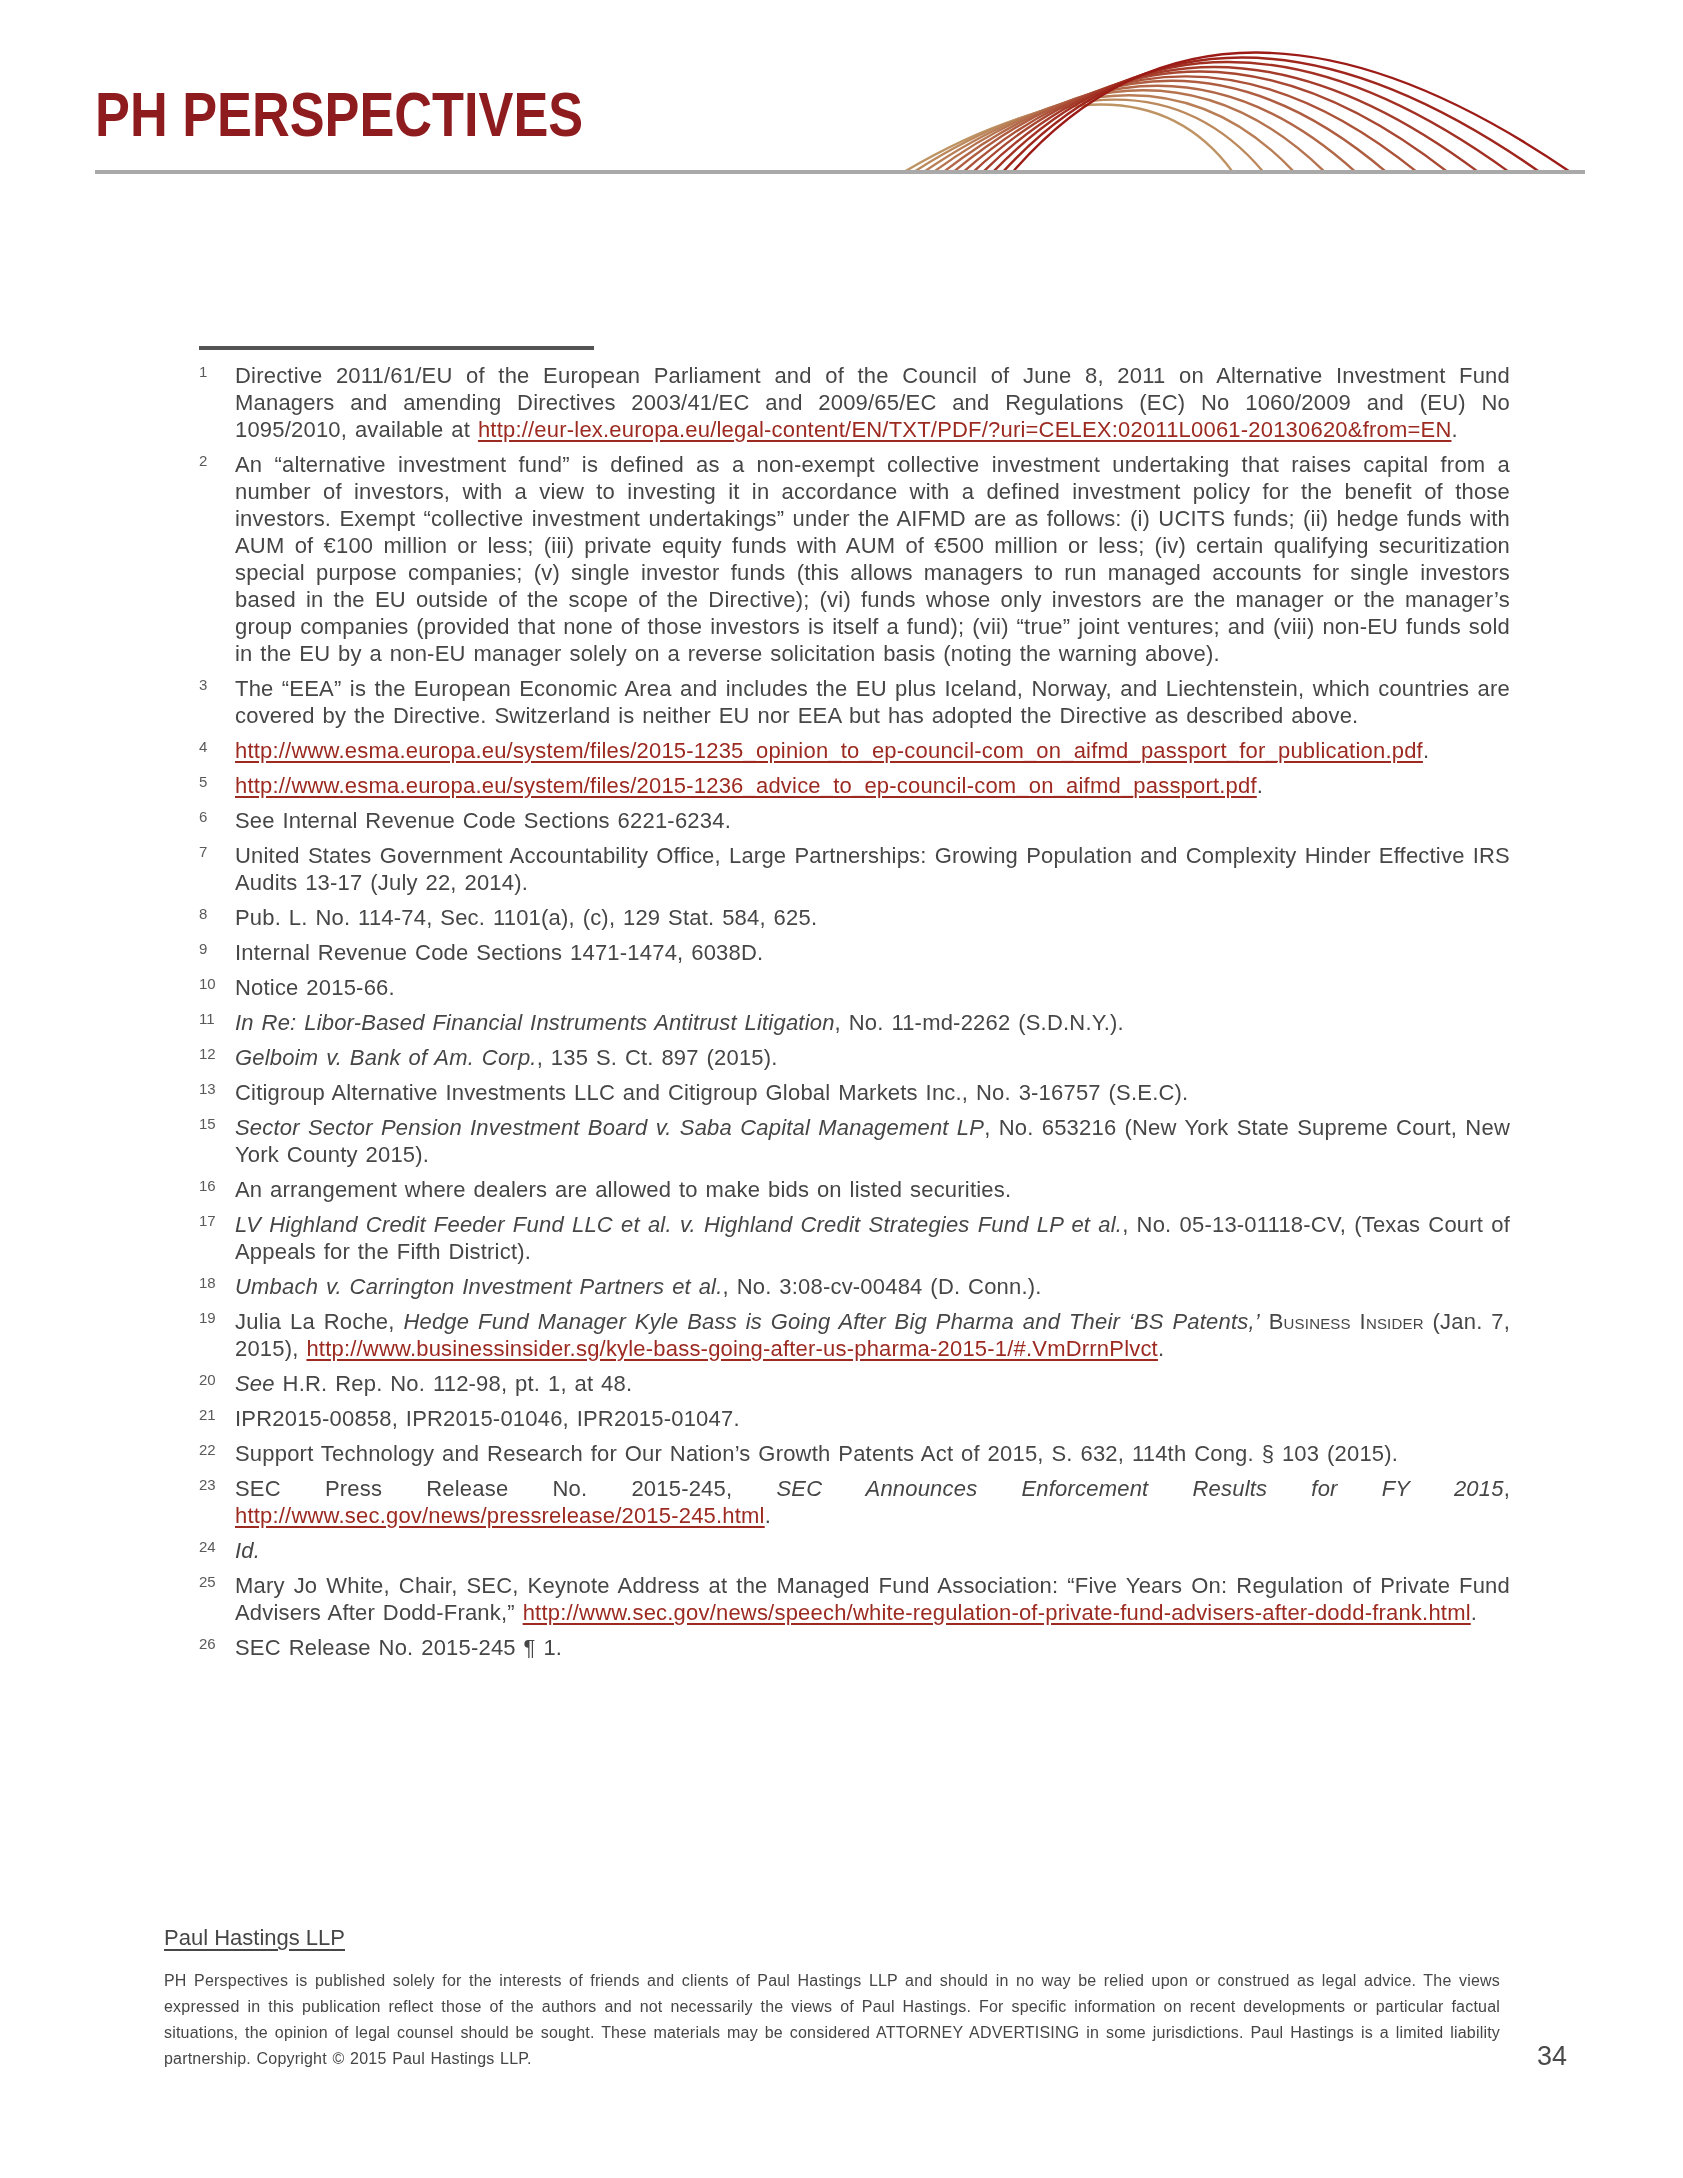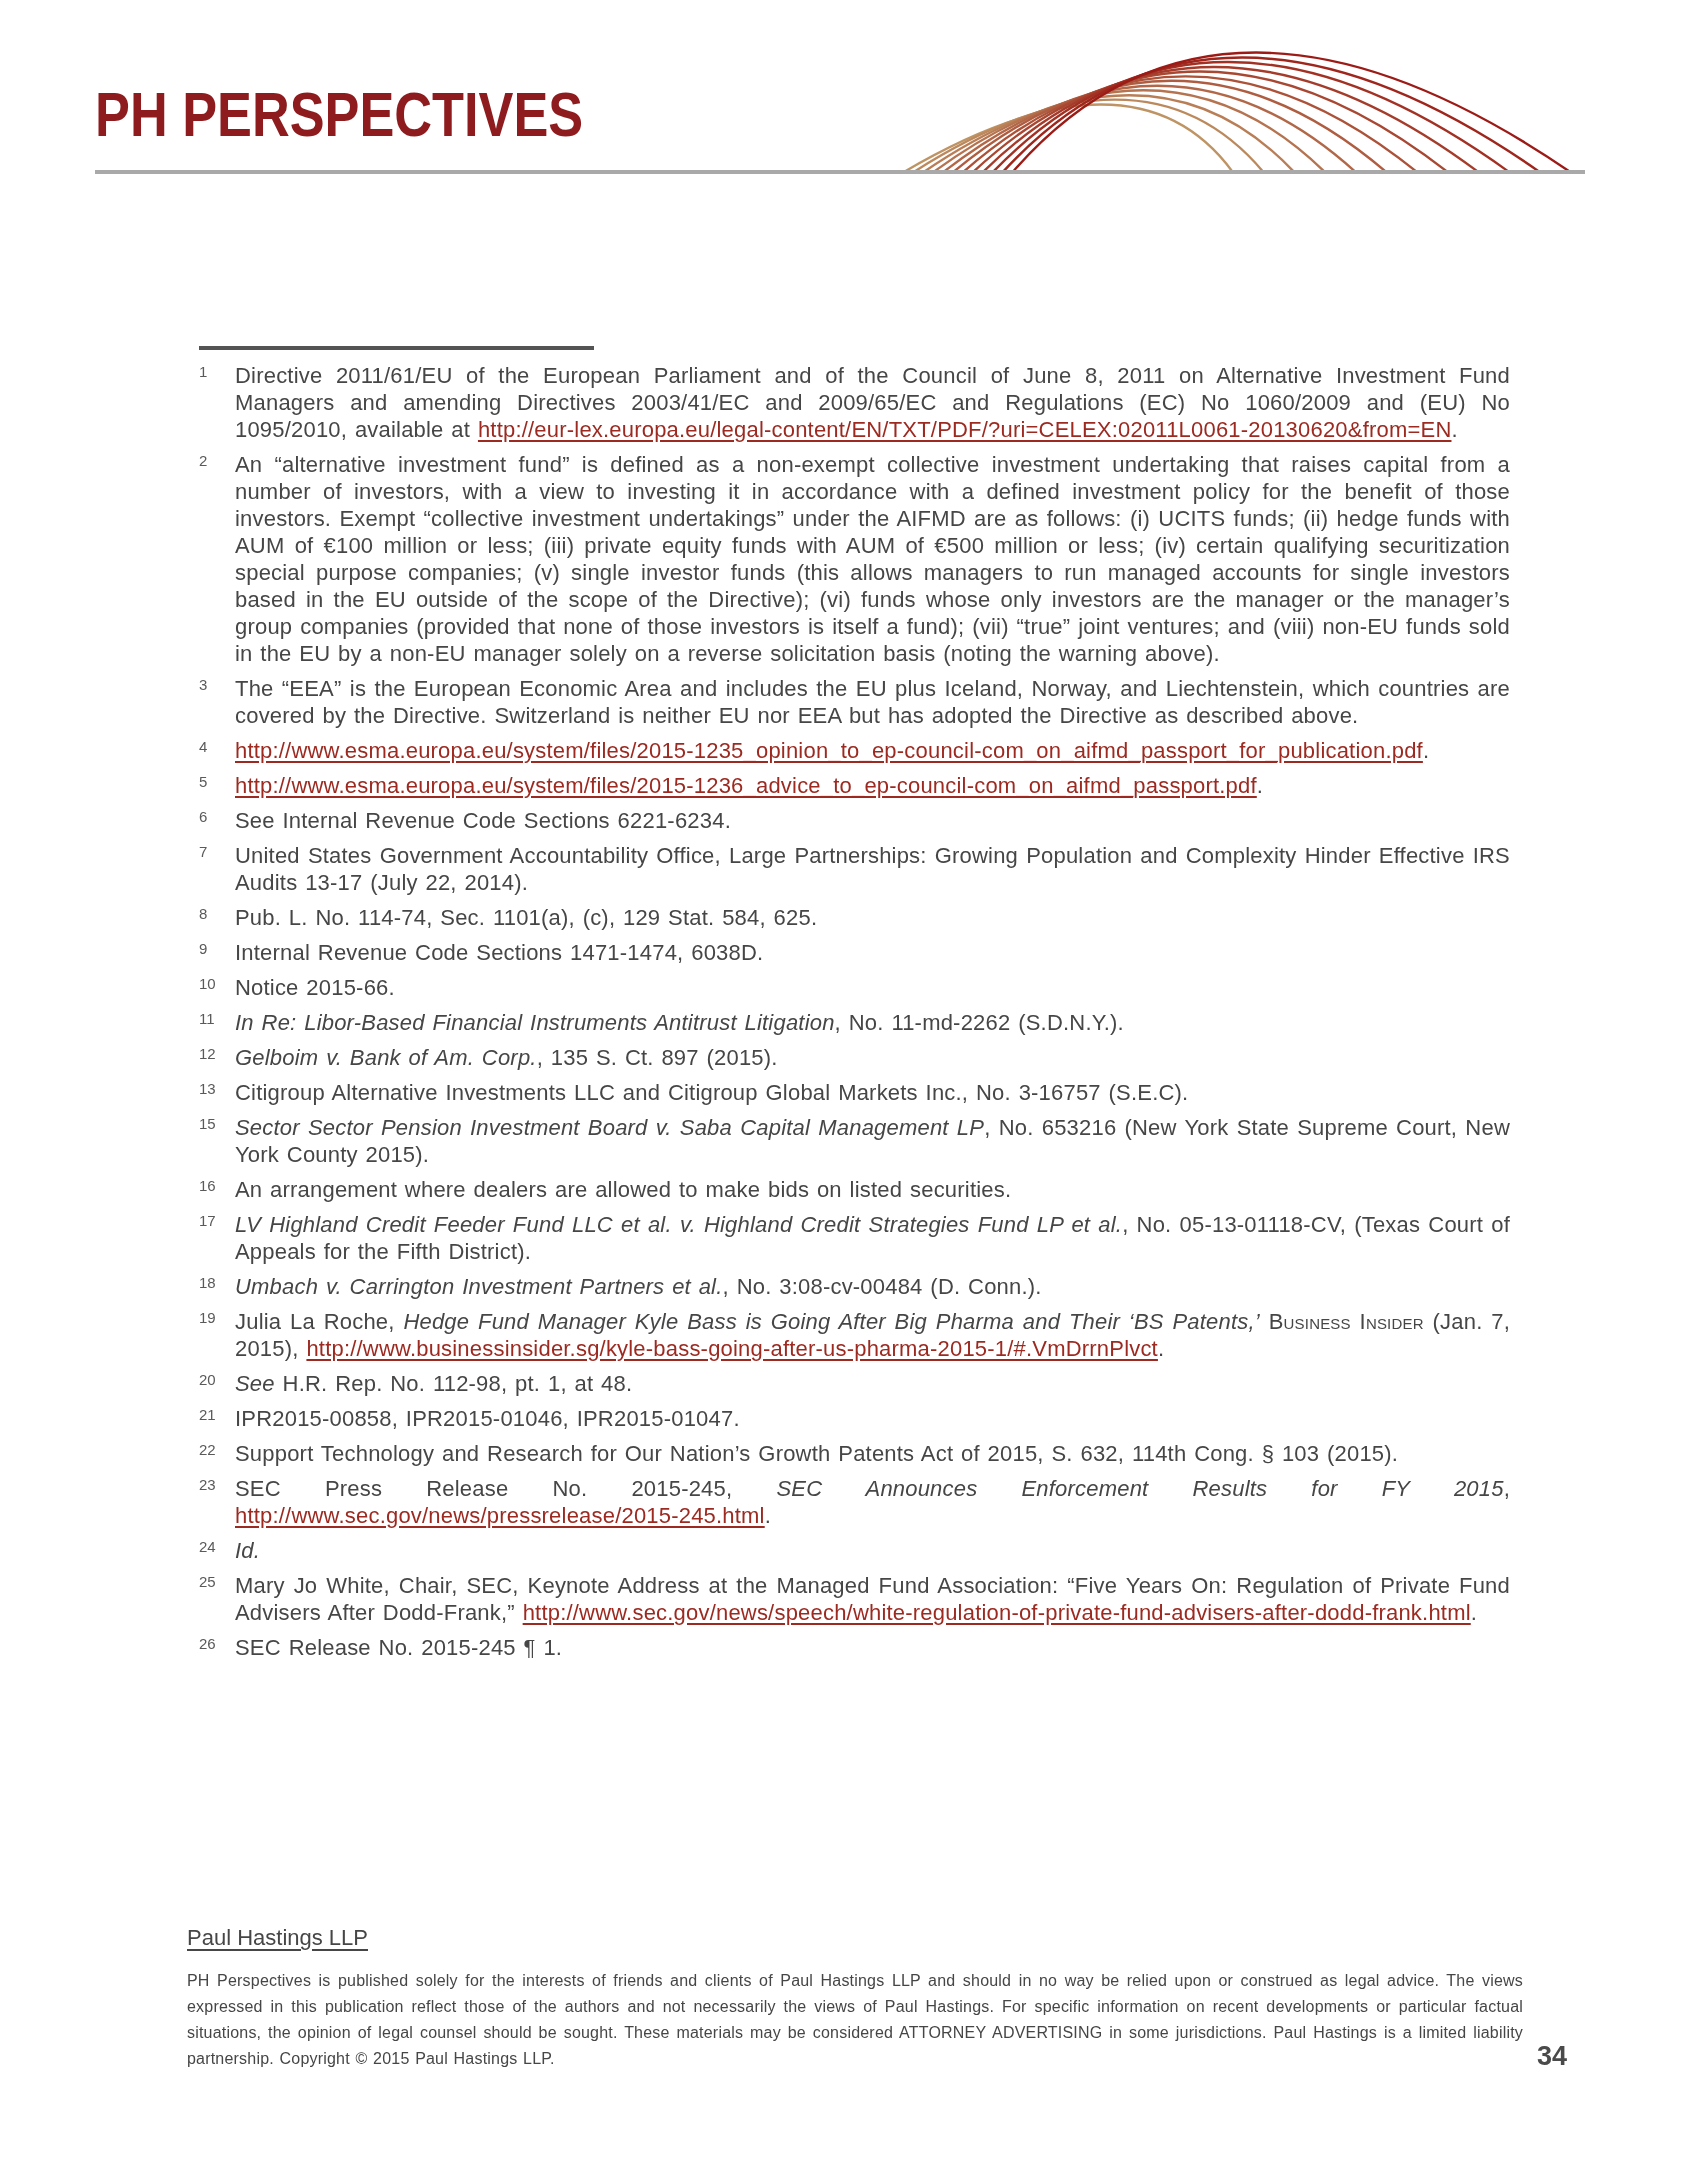--- a/index.html
+++ b/index.html
@@ -34,32 +34,32 @@
   .fn-num {
     position:absolute; left:0; top:-4px;
     font-size:15px; color:#5a5a5a; letter-spacing:0;
   }
   .it { font-style:italic; }
   .sc { font-variant:small-caps; }
   a.link {
     color:var(--link_red, #9c2a21);
     text-decoration:underline; text-underline-offset:3px;
   }
-  .footer { position:absolute; left:187px; top:1925px; width:1336px; }
+  .footer { position:absolute; left:164px; top:1925px; width:1336px; }
   .firm {
     font-size:22px; font-weight:normal; color:var(--text_gray, #464646);
     text-decoration:underline; text-underline-offset:4px; margin-bottom:17px;
   }
   .disclaimer {
     font-size:16px; line-height:26px; text-align:justify;
     word-spacing:1px; letter-spacing:0.2px; color:var(--text_gray, #464646);
   }
   .page-num {
     position:absolute; left:1537px; top:2041px;
-    font-size:27px; color:#4a4a4a;font-weight:bold;
+    font-size:27px; color:#4a4a4a;
   }
 </style>
 </head>
 <body>
 
 <div class="brand">PH PERSPECTIVES</div>
 
 <svg class="waves" viewBox="0 0 710 132" fill="none" xmlns="http://www.w3.org/2000/svg">
   <path d="M8 126 Q240 -10 340 126" stroke="#bf9464" stroke-width="2.4" stroke-linecap="round"></path>
   <path d="M18 126 Q248 -20 371 126" stroke="#bc895d" stroke-width="2.4" stroke-linecap="round"></path>

